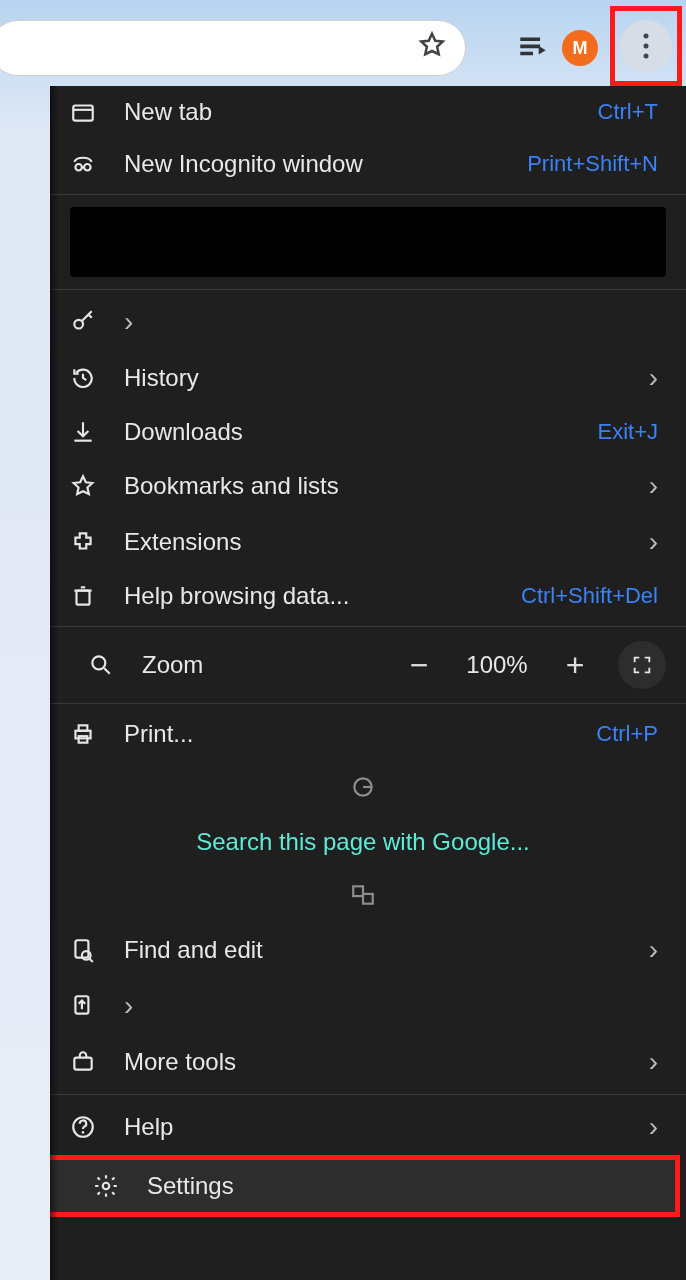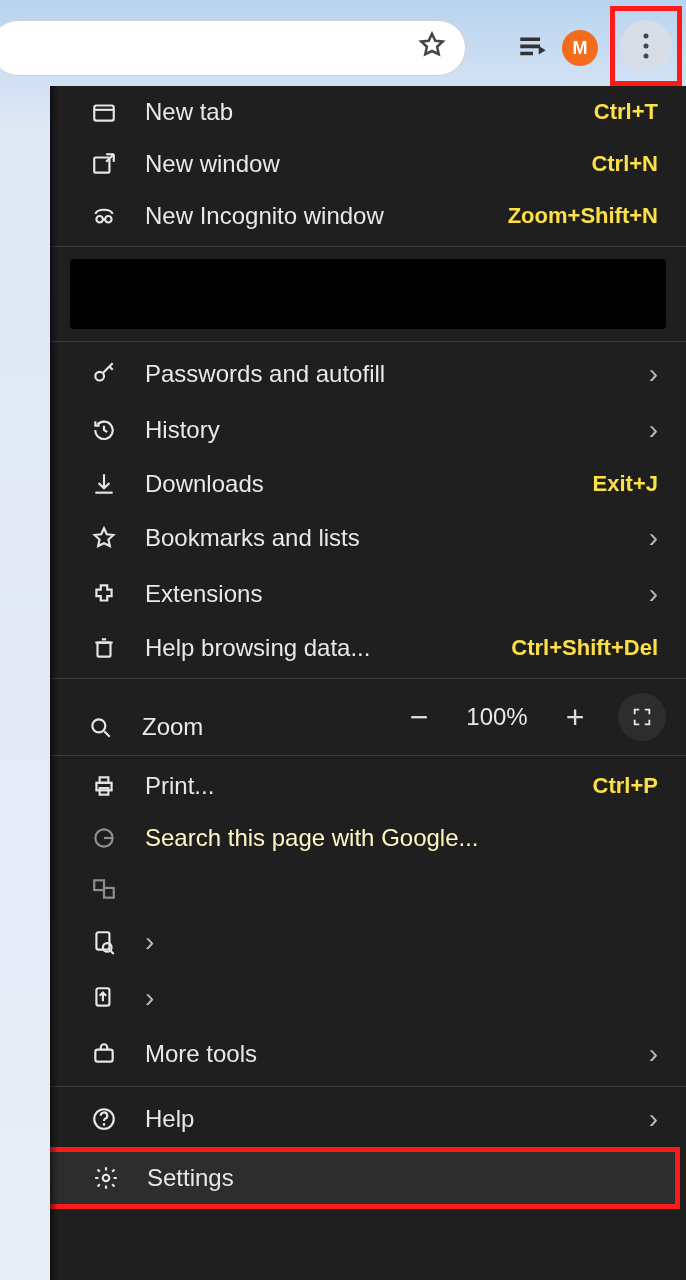--- a/index.html
+++ b/index.html
@@ -65,54 +65,54 @@
     color: #e8e8e8;
     overflow: hidden;
   }
   .menu-shadow {
     position: absolute; left: 0; top: 0; bottom: 0; width: 8px;
     background: linear-gradient(to right, rgba(0,0,0,.5), transparent);
   }
 
   .row {
     display: flex; align-items: center;
-    padding: 12px 28px 12px 39px;
+    padding: 12px 28px 12px 18px;
     font-size: 24px;
     font-weight: 500;
     gap: 26px;
     cursor: pointer;
   }
   .row .ico { width: 30px; display:flex; align-items:center; justify-content:center; flex: 0 0 30px; }
   .row .ico svg { width: 26px; height: 26px; }
   .row .label { flex: 1; }
-  .row .shortcut { font-size: 22px; color: #fde047; font-weight: 700; }
+  .row .shortcut { font-size: 22px; color: #3b82f6; font-weight: 400; }
   .row .chev { color: #bbb; font-size: 28px; font-weight: 300; }
 
   .sep { height: 1px; background: #3a3a3a; margin: 4px 0; }
 
   .blackblock {
     margin: 12px 20px 12px 20px;
     height: 70px; background: #000; border-radius: 4px;
   }
 
   .zoom-row {
-    display: flex; align-items: flex-end;
+    display: flex; align-items: center;
     padding: 10px 20px 10px 36px;
     font-size: 24px; font-weight: 500; gap: 26px;
   }
   .zoom-row .ico { width: 30px; flex: 0 0 30px; display:flex; align-items:center; justify-content:center; }
   .zoom-row .ico svg { width: 26px; height: 26px; }
   .zoom-label { flex: 1; }
   .zc { display:flex; align-items:center; gap: 26px; }
   .zbtn { width:34px; height:34px; display:flex; align-items:center; justify-content:center; color:#ddd; font-size:32px; cursor:pointer; }
   .zval { font-size: 24px; font-weight: 400; min-width: 70px; text-align:center; }
   .full { width:48px; height:48px; border-radius:50%; background:#2d2d2d; display:flex; align-items:center; justify-content:center; cursor:pointer; }
   .full svg { width:22px; height:22px; }
 
-  .dim { color: #fef9c3; }
+  .dim { color: #5eead4; flex-direction: column; }
 
   .highlight-settings {
     border: 5px solid #ff1a1a;
     background: #2d2d2d;
     margin: 0 6px 8px -44px;
     padding-left: 80px !important;
   }
 
   .stroke { stroke:#e6e6e6; stroke-width:2; fill:none; }
   .fillc  { fill:#e6e6e6; }
@@ -157,59 +157,46 @@
     <span class="ico">
       <svg viewBox="0 0 24 24">
           <rect class="stroke" x="3" y="6" width="18" height="14" rx="2"></rect>
           <line class="stroke" x1="3" y1="10" x2="21" y2="10"></line>
         </svg>
     </span>
     <span class="label">New tab</span>
     <span class="shortcut">Ctrl+T</span>
   </div>
 
-  <div class="row">
-    <span class="ico">
-      <svg viewBox="0 0 24 24">
-          <rect class="stroke" x="3" y="6" width="14" height="14" rx="1"></rect>
-          <line class="stroke" x1="14" y1="3" x2="21" y2="3"></line>
-          <line class="stroke" x1="21" y1="3" x2="21" y2="10"></line>
-          <line class="stroke" x1="21" y1="3" x2="14" y2="10"></line>
-        </svg>
-    </span>
-    <span class="label">New window</span>
-    <span class="shortcut">Ctrl+N</span>
-  </div>
 
   <div class="row">
     <span class="ico">
       <svg viewBox="0 0 24 24">
           <path class="stroke" d="M4 10c2-5 14-5 16 0"></path>
           <circle class="stroke" cx="8" cy="15" r="3"></circle>
           <circle class="stroke" cx="16" cy="15" r="3"></circle>
           <line class="stroke" x1="11" y1="15" x2="13" y2="15"></line>
         </svg>
     </span>
     <span class="label">New Incognito window</span>
-    <span class="shortcut">Zoom+Shift+N</span>
+    <span class="shortcut">Print+Shift+N</span>
   </div>
 
   <div class="sep"></div>
   <div class="blackblock"></div>
   <div class="sep"></div>
 
   <div class="row">
     <span class="ico">
       <svg viewBox="0 0 24 24">
           <circle class="stroke" cx="8" cy="14" r="4"></circle>
           <line class="stroke" x1="11" y1="11" x2="20" y2="2"></line>
           <line class="stroke" x1="17" y1="5" x2="20" y2="8"></line>
         </svg>
     </span>
-    <span class="label">Passwords and autofill</span>
     <span class="chev">›</span>
   </div>
 
   <div class="row">
     <span class="ico">
       <svg viewBox="0 0 24 24">
           <path class="stroke" d="M4 12a8 8 0 1 0 2-5"></path>
           <polyline class="stroke" points="4,4 4,8 8,8"></polyline>
           <polyline class="stroke" points="12,8 12,12 15,14"></polyline>
         </svg>
@@ -318,20 +305,21 @@
   </div>
 
   <div class="row">
     <span class="ico">
       <svg viewBox="0 0 24 24">
           <rect class="stroke" x="5" y="3" width="12" height="16" rx="2"></rect>
           <circle class="stroke" cx="15" cy="17" r="4"></circle>
           <line class="stroke" x1="18" y1="20" x2="21" y2="23"></line>
         </svg>
     </span>
+    <span class="label">Find and edit</span>
     <span class="chev">›</span>
   </div>
 
   <div class="row">
     <span class="ico">
       <svg viewBox="0 0 24 24">
           <rect class="stroke" x="5" y="3" width="12" height="16" rx="2"></rect>
           <line class="stroke" x1="11" y1="7" x2="11" y2="15"></line>
           <polyline class="stroke" points="8,10 11,7 14,10"></polyline>
         </svg>

